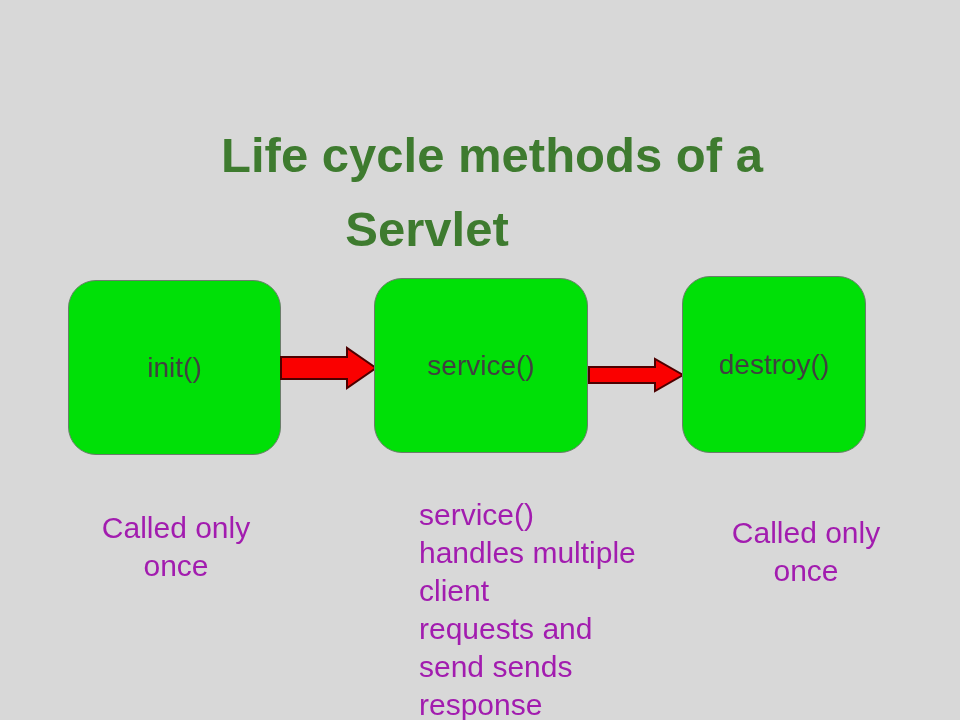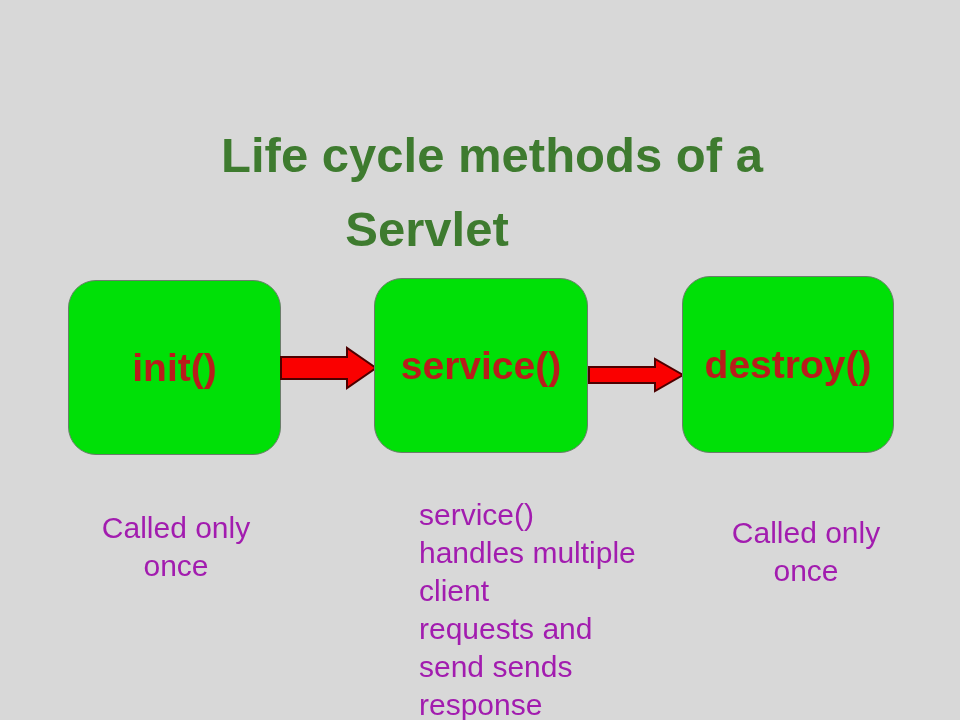--- a/index.html
+++ b/index.html
@@ -35,26 +35,26 @@
     background: #00e007;
     border: 1.5px solid #6b7d6b;
     border-radius: 28px;
     display: flex;
     align-items: center;
     justify-content: center;
     box-sizing: border-box;
   }
   #node-init    { left: 68px;  top: 245px; width: 213px; height: 175px; }
   #node-service { left: 374px; top: 243px; width: 214px; height: 175px; }
-  #node-destroy { left: 682px; top: 241px; width: 212px; height: 177px; }
+  #node-destroy { left: 682px; top: 241px; width: 184px; height: 177px; }
 
   .node-label {
-    font-size: 39px;
-    font-weight: 700;
-    color: #b91c1c;
+    font-size: 28px;
+    font-weight: 400;
+    color: #404040;
   }
 
   .arrow { position: absolute; }
   #arrow-1 { left: 280px; top: 311px; }
   #arrow-2 { left: 588px; top: 322px; }
 
   .caption {
     position: absolute;
     font-size: 30px;
     line-height: 38px;

